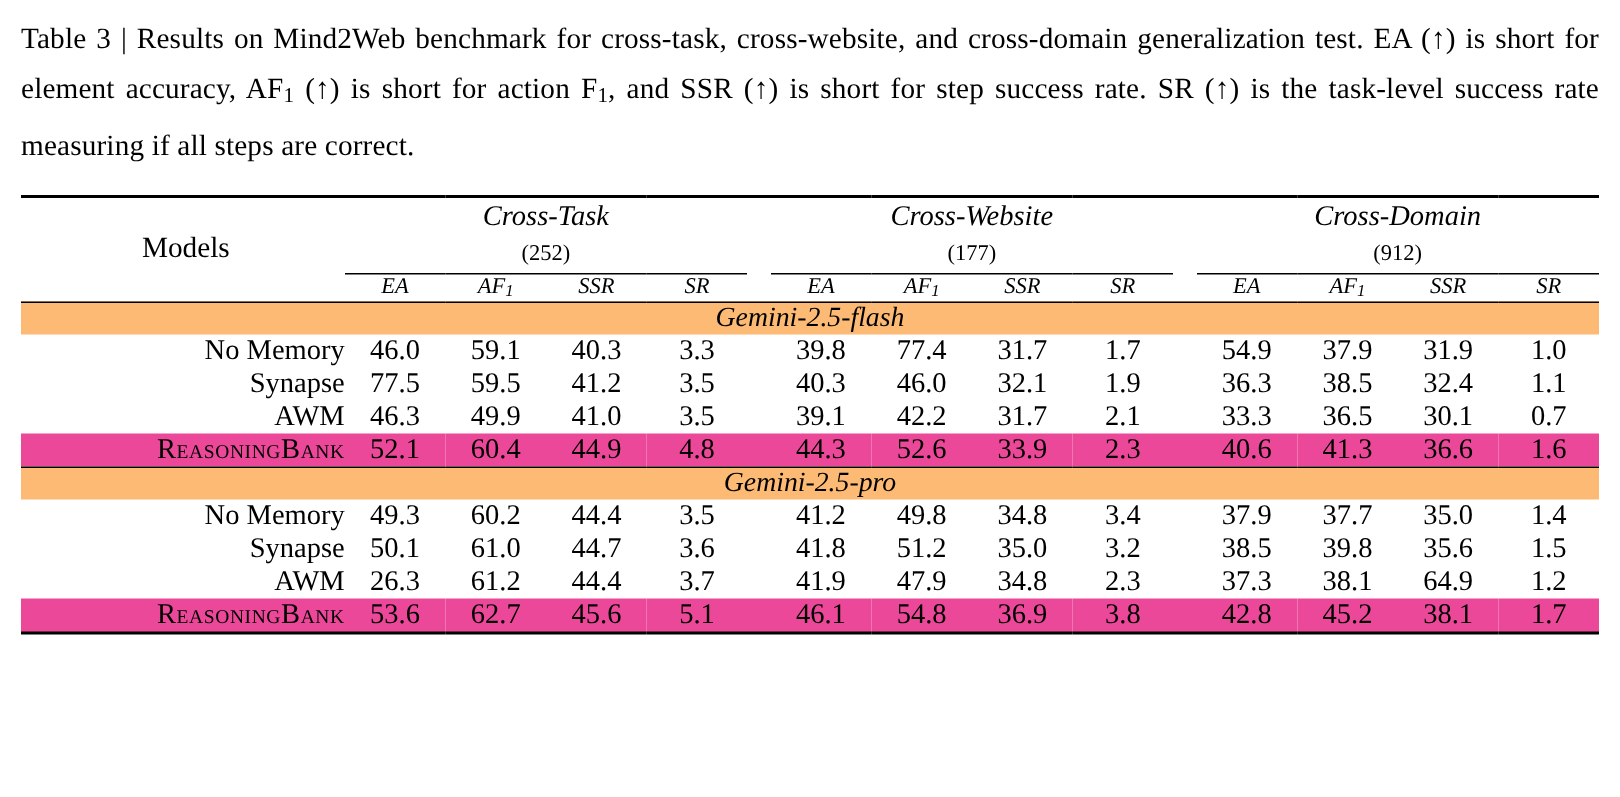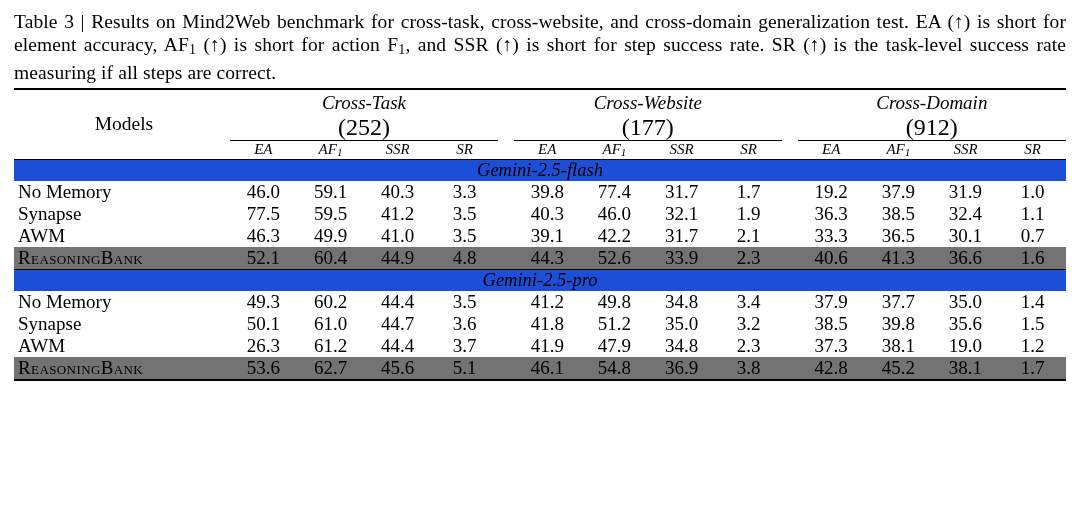--- a/index.html
+++ b/index.html
@@ -16,24 +16,24 @@
   }
   .page {
     position: relative;
     width: 1080px;
     height: 531px;
     box-sizing: border-box;
     padding: 10px 14px 0 14px;
   }
   .caption {
     font-size: 19.5px;
-    line-height: 23px;
+    line-height: 33px;
     text-align: justify;
     text-justify: inter-word;
-    margin: 0 0 4px 0;
+    margin: 0 0 16px 0;
     letter-spacing: 0.1px;
   }
   .caption .sub {
     font-size: 0.72em;
     vertical-align: -0.22em;
   }
   table.results {
     border-collapse: collapse;
     width: 1052px;
     margin: 0 auto;
@@ -62,53 +62,53 @@
     white-space: nowrap;
   }
   .grouphead {
     font-style: italic;
     font-size: 19px;
     line-height: 25px;
   }
   .grouphead .gcount {
     font-style: normal;
     display: block;
-    font-size: 24px;
+    font-size: 15px;
   }
   .group-underline {
     border-bottom: 1.1px solid #000;
     margin-top: 48px;
   }
   .colhead td {
     font-style: italic;
     font-size: 15px;
     padding: 7px 0 6px 0;
   }
   .colhead .sub {
     font-size: 0.74em;
     vertical-align: -0.22em;
     font-style: italic;
   }
   .section-row td {
-    background: #1d4ed8;
+    background: #fdba74;
     font-style: italic;
     font-size: 18.5px;
     padding: 5px 0 5px 0;
   }
   .data-row td {
     padding: 4.5px 0 4.5px 0;
     font-size: 19px;
   }
   .data-row td.name {
-    text-align: left;
+    text-align: right;
     padding-left: 4px;
     white-space: nowrap;
   }
   .highlight-row {
-    background: #737373;
+    background: #ec4899;
   }
   .highlight-row td {
     font-weight: bold;
   }
   .smallcaps {
     font-variant: small-caps;
     letter-spacing: 0.4px;
   }
   .spacer-col {
     width: 16px;
@@ -188,21 +188,21 @@
         <td>46.0</td>
         <td>59.1</td>
         <td>40.3</td>
         <td>3.3</td>
         <td></td>
         <td>39.8</td>
         <td>77.4</td>
         <td>31.7</td>
         <td>1.7</td>
         <td></td>
-        <td>19.2</td>
+        <td>54.9</td>
         <td>37.9</td>
         <td>31.9</td>
         <td>1.0</td>
       </tr>
 
       <tr class="data-row">
         <td class="name">Synapse</td>
         <td>77.5</td>
         <td>59.5</td>
         <td>41.2</td>
@@ -302,21 +302,21 @@
         <td>44.4</td>
         <td>3.7</td>
         <td></td>
         <td>41.9</td>
         <td>47.9</td>
         <td>34.8</td>
         <td>2.3</td>
         <td></td>
         <td>37.3</td>
         <td>38.1</td>
-        <td>19.0</td>
+        <td>64.9</td>
         <td>1.2</td>
       </tr>
 
       <tr class="data-row highlight-row">
         <td class="name smallcaps">ReasoningBank</td>
         <td>53.6</td>
         <td>62.7</td>
         <td>45.6</td>
         <td>5.1</td>
         <td></td>

